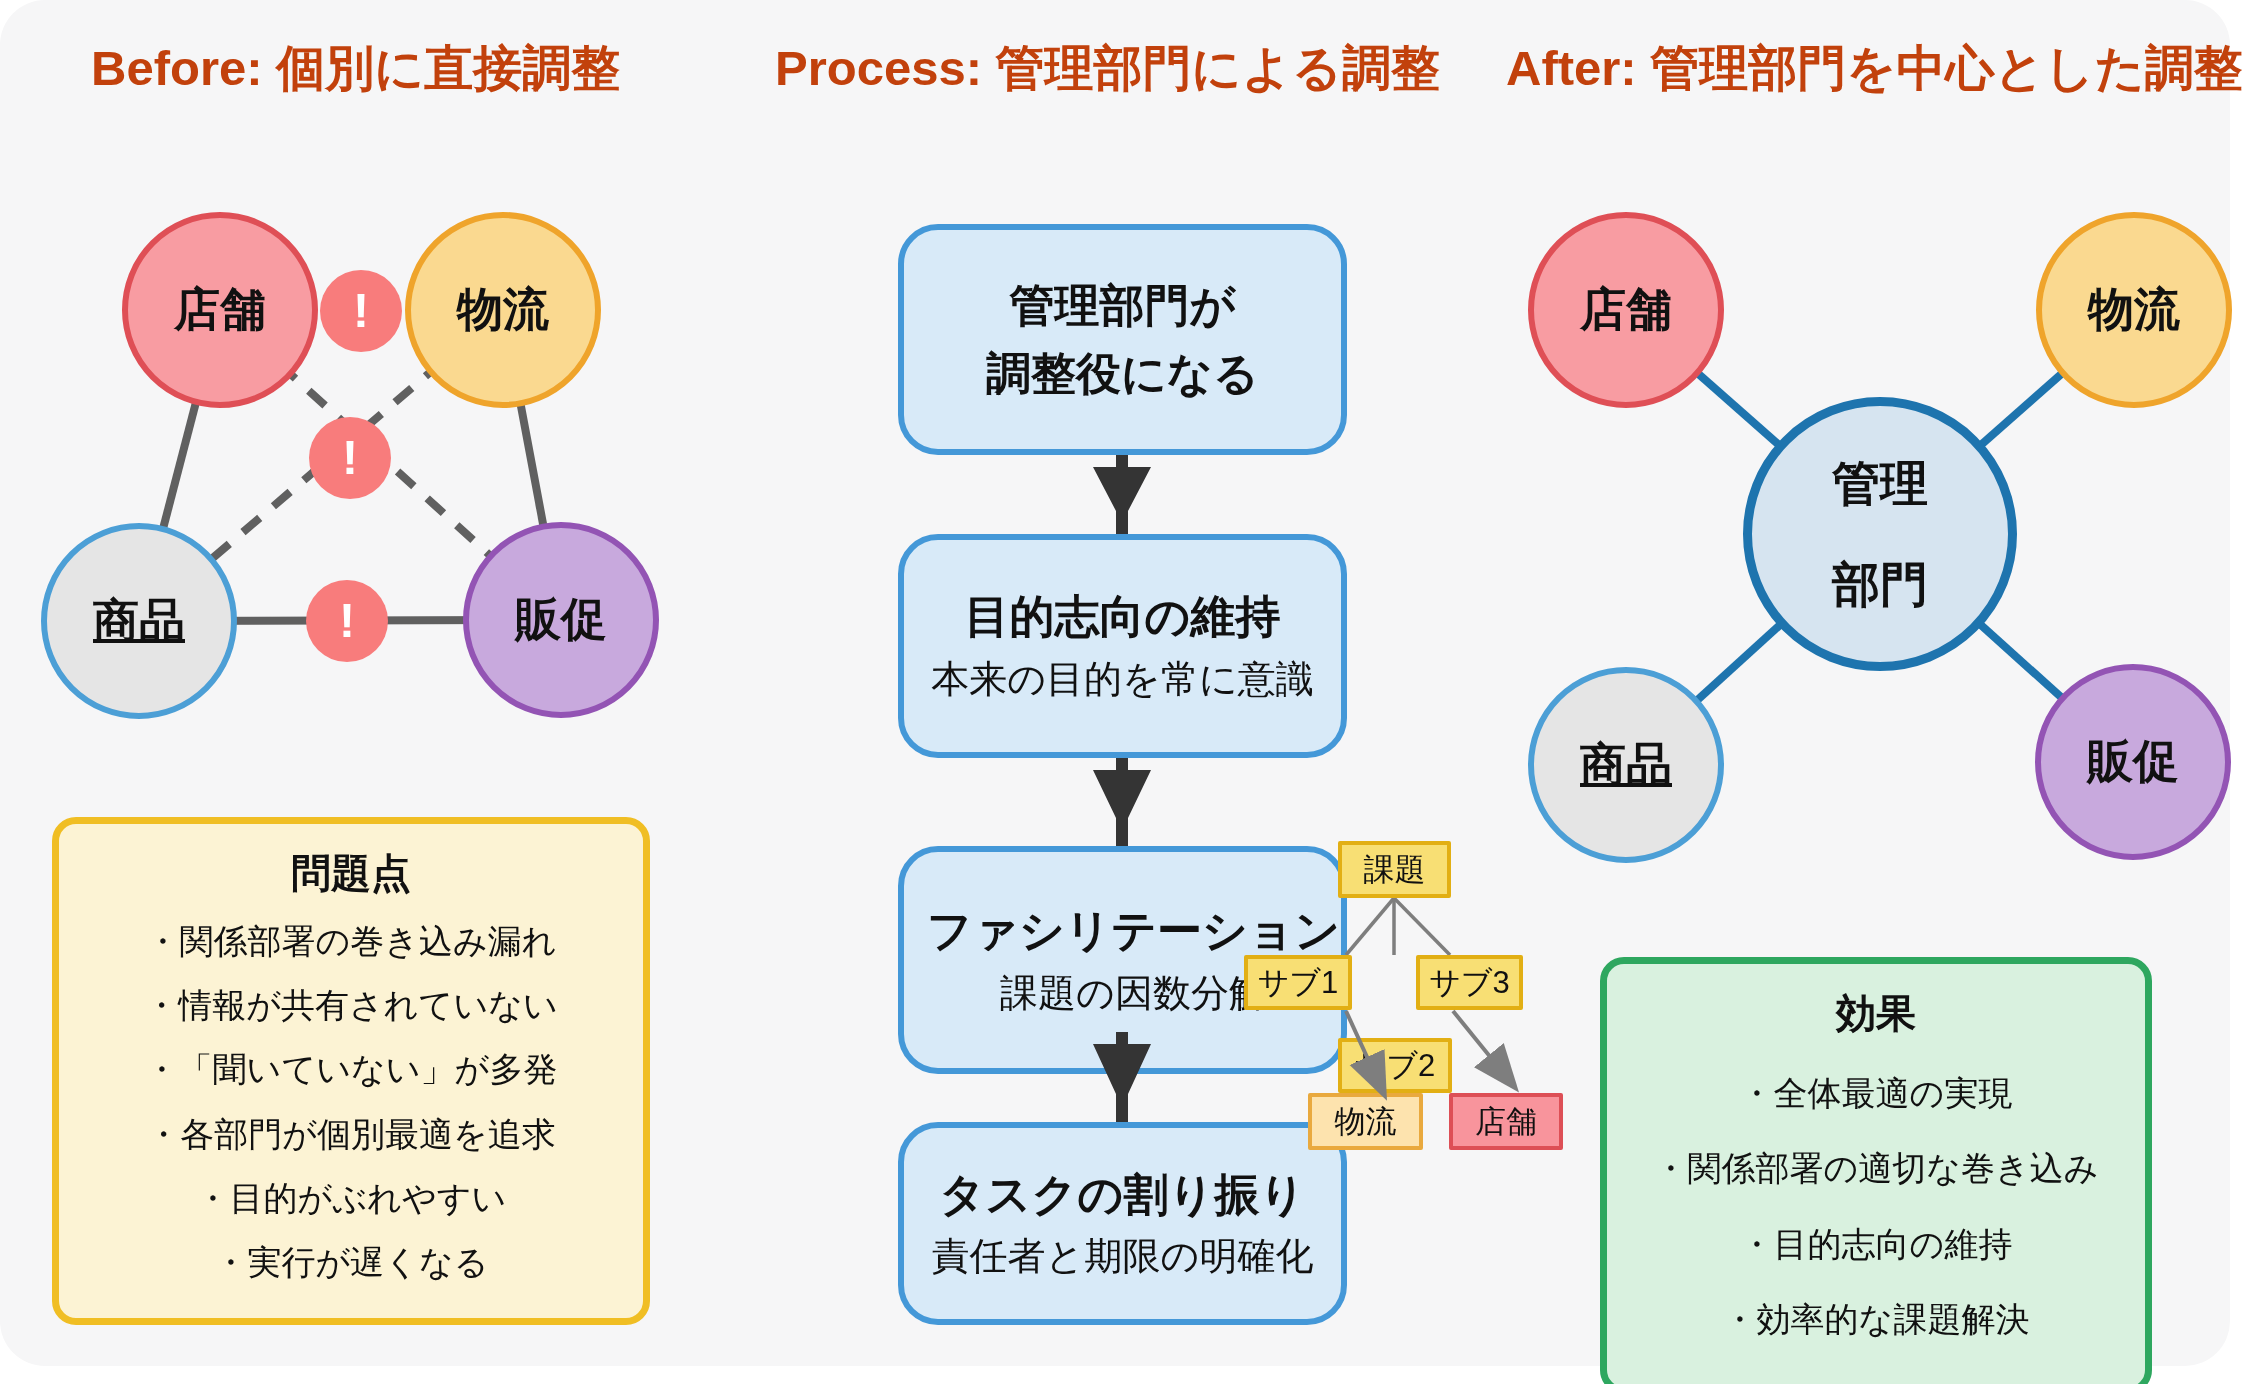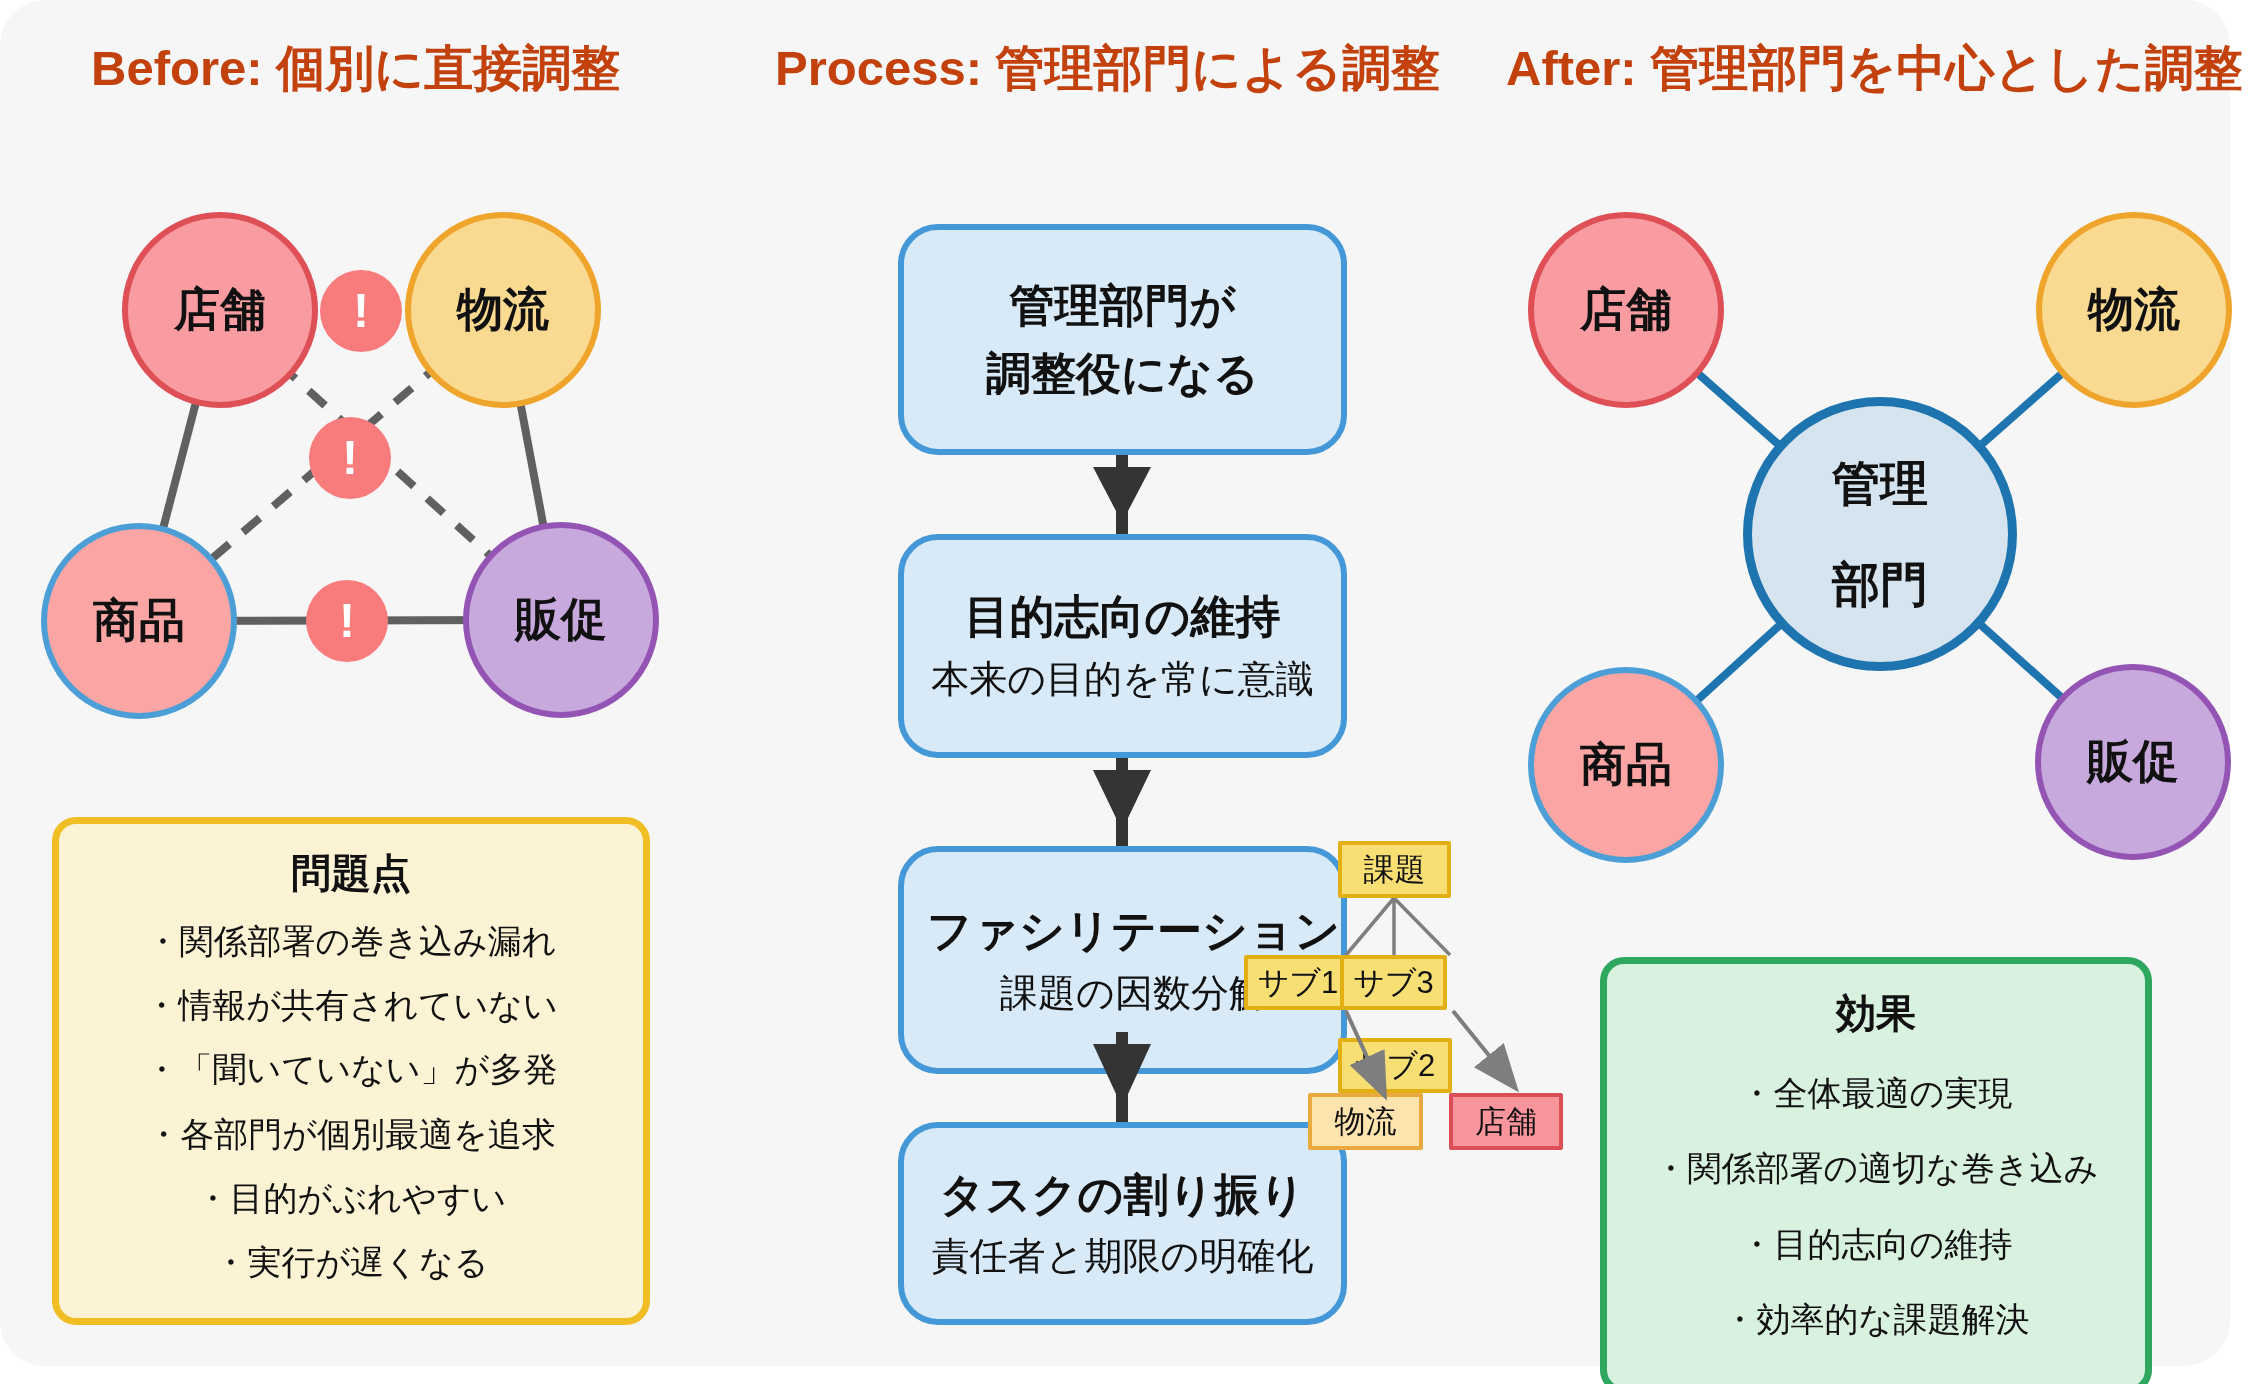--- a/index.html
+++ b/index.html
@@ -18,21 +18,21 @@
   svg.overlayer{position:absolute;z-index:6;pointer-events:none;}
 
   .node{
     position:absolute;border-radius:50%;box-sizing:border-box;border:6px solid;
     display:flex;align-items:center;justify-content:center;
     font-size:46px;font-weight:700;color:#111;z-index:2;text-align:center;
   }
   .n-196{width:196px;height:196px;}
   .c-store{background:#F89CA2;border-color:#DF4F56;}
   .c-logi{background:#FAD990;border-color:#EFA42B;}
-  .c-prod{background:#fca5a5;border-color:#4C9FD6;}
+  .c-prod{background:#e5e5e5;border-color:#4C9FD6;text-decoration:underline;}
   .c-promo{background:#C8A9DD;border-color:#9354B4;}
   .c-center{background:#D6E4F0;border-color:#1E74AE;}
 
   .alert{
     position:absolute;width:82px;height:82px;border-radius:50%;background:#F87C7C;
     color:#fff;font-size:48px;font-weight:700;display:flex;align-items:center;justify-content:center;
     z-index:3;line-height:1;
   }
 
   .panel{
@@ -62,21 +62,21 @@
 
   .tbox{
     position:absolute;box-sizing:border-box;border:4px solid;display:flex;align-items:center;
     justify-content:center;font-size:31px;color:#111;z-index:4;border-radius:2px;
   }
   .t-yellow{background:#F8DF74;border-color:#E2AF14;}
   .t-logi{background:#FDE3AE;border-color:#E9A93E;z-index:5;}
   .t-store{background:#F8949C;border-color:#DD4F56;z-index:5;}
   #t-root{left:1338px;top:841px;width:113px;height:57px;}
   #t-sub1{left:1244px;top:955px;width:108px;height:55px;}
-  #t-sub3{left:1340px;top:955px;width:107px;height:55px;}
+  #t-sub3{left:1416px;top:955px;width:107px;height:55px;}
   #t-sub2{left:1338px;top:1038px;width:114px;height:55px;}
   #t-logi-box{left:1308px;top:1093px;width:115px;height:57px;}
   #t-store-box{left:1449px;top:1093px;width:114px;height:57px;}
 
   #center-node{left:1743px;top:397px;width:274px;height:274px;border-width:9px;font-size:48px;line-height:1.32;z-index:2;}
 </style>
 </head>
 <body>
 
 <div class="canvas">

